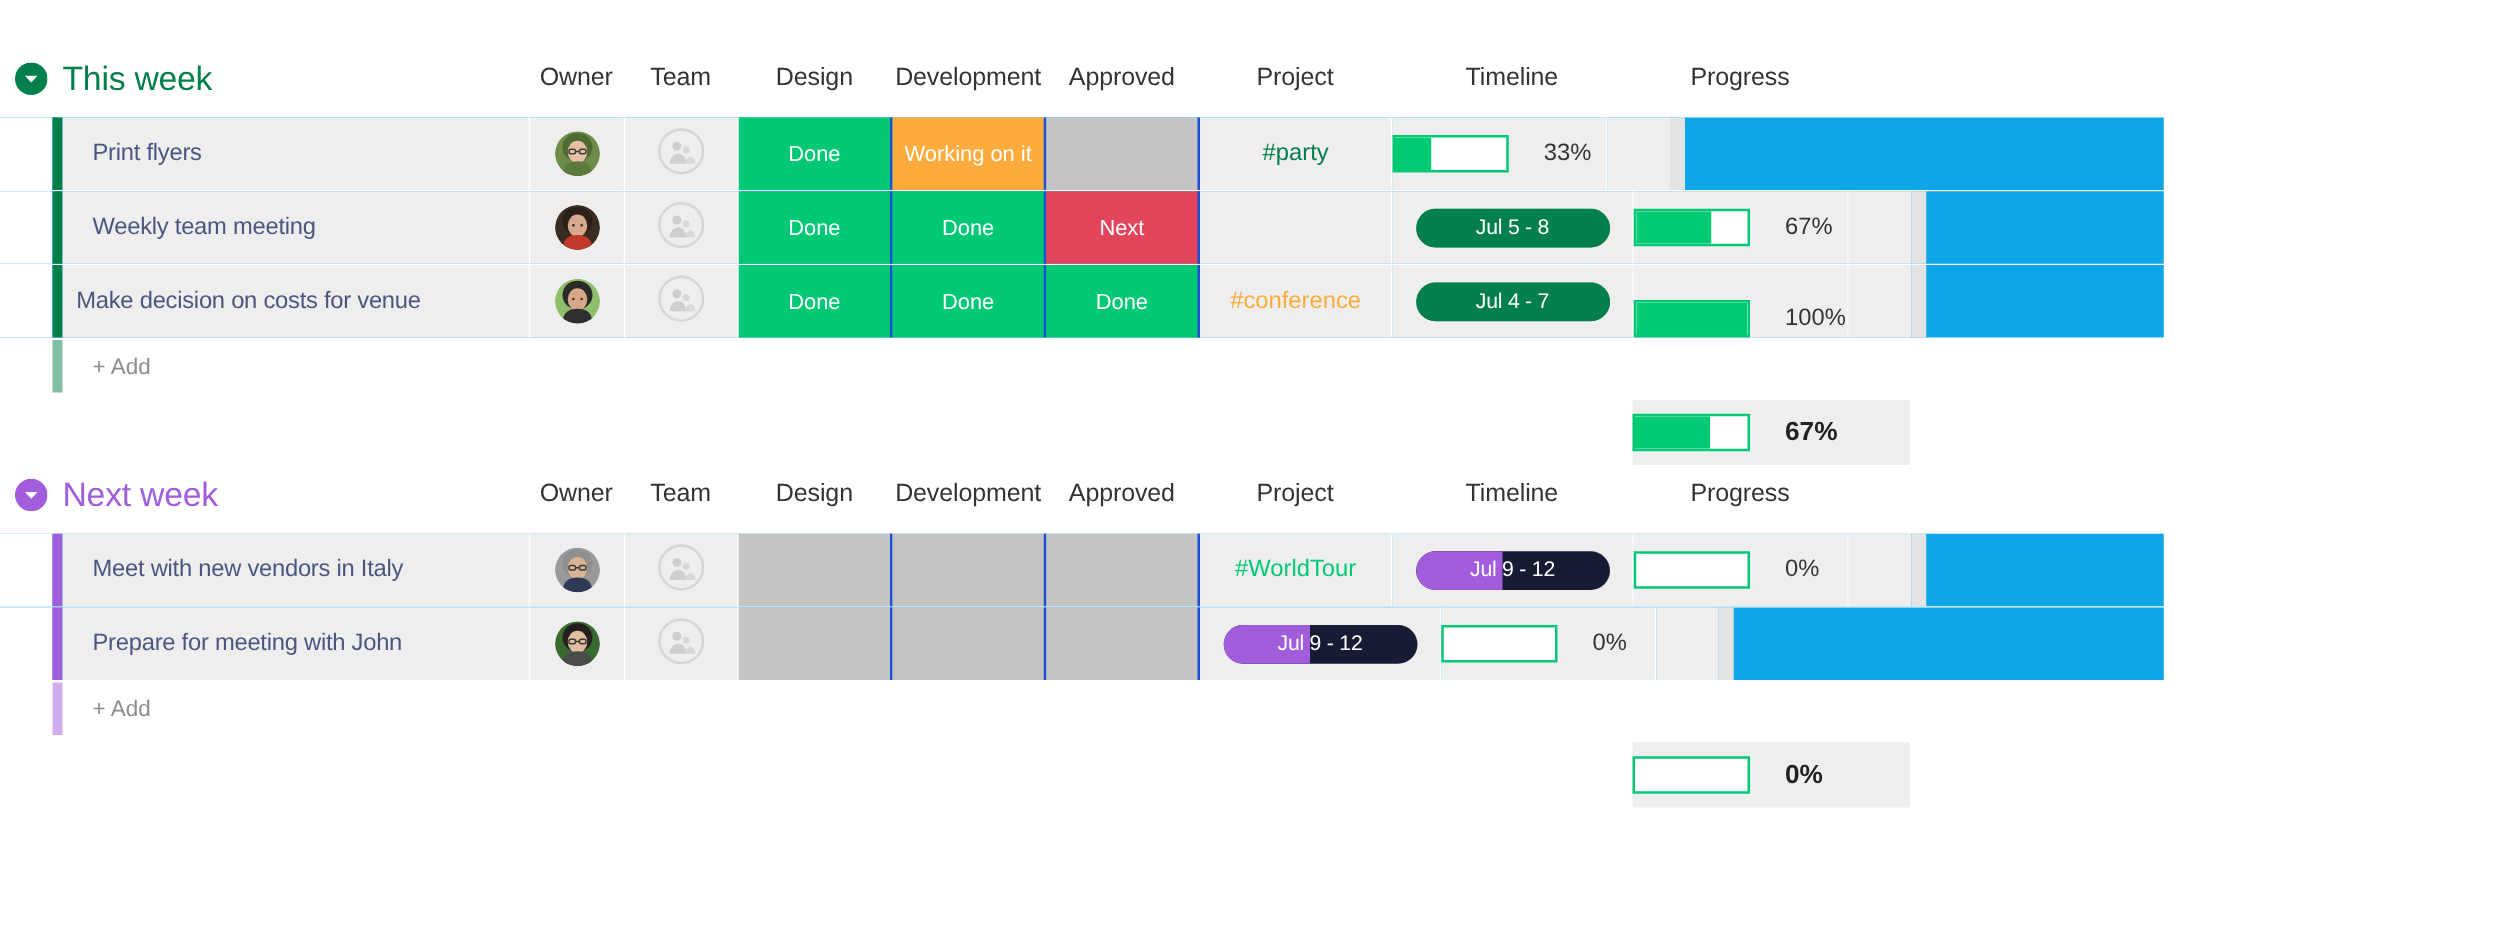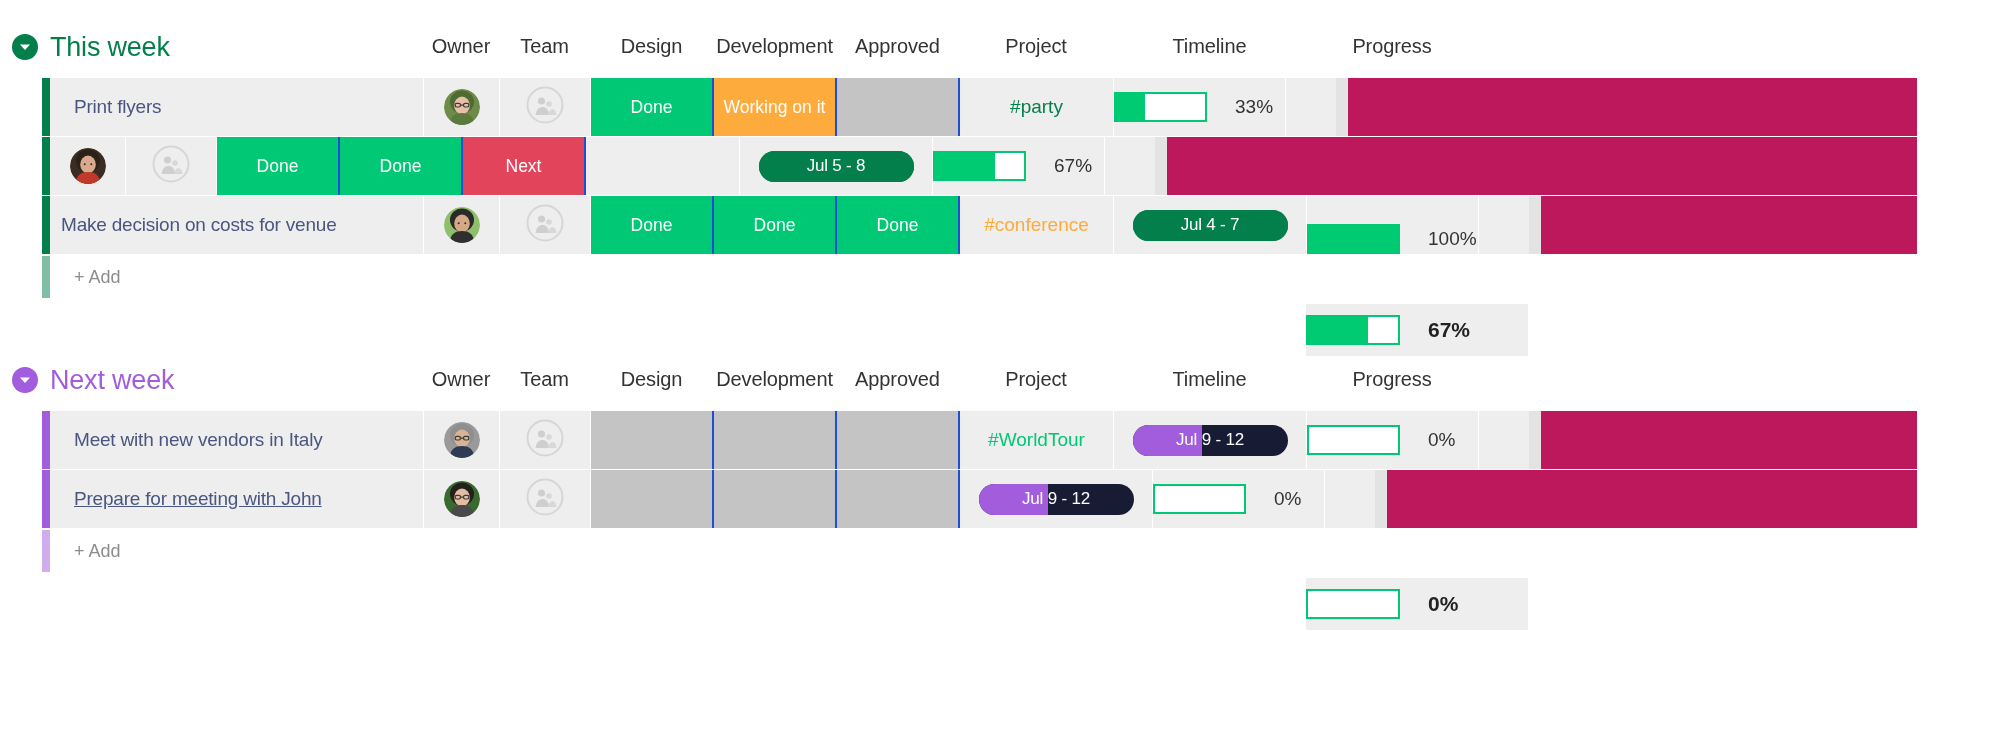--- a/index.html
+++ b/index.html
@@ -6,21 +6,21 @@
   html, body {
     margin: 0; padding: 0;
     width: 1999px; height: 756px;
     background: #ffffff;
     font-family: "Liberation Sans", sans-serif;
     overflow: hidden;
   }
   .board { position: relative; width: 1999px; height: 756px; }
 
   
-  .group { position: absolute; left: 0; width: 1917px; }
+  .group { position: absolute; left: 0; width: 1731px; margin-top: 16px; }
   .group-header-row {
     display: flex; align-items: center; height: 46px;
     padding-left: 12px;
   }
   .collapse-btn {
     width: 26px; height: 26px; border-radius: 50%;
     display: flex; align-items: center; justify-content: center;
     flex: 0 0 26px; margin-right: 12px; cursor: pointer;
   }
   .collapse-btn svg { display:block; }
@@ -34,21 +34,21 @@
   }
   .col-head {
     font-size: 20px; color: #333333; text-align: center;
     letter-spacing: -0.1px;
   }
 
   
   .rows { position: relative; }
   .row {
     display: flex; align-items: stretch; height: 58px;
-    background: #be185d;
+    background: #0ea5e9;
   }
   .row + .row { margin-top: 1px; }
   .colorbar { width: 8px; flex: 0 0 8px; }
   .spacer-left { width: 42px; flex: 0 0 42px; background: #ffffff; }
   .cell {
     background: #eeeeee; border-right: 1px solid #ffffff;
     display: flex; align-items: center; justify-content: center;
     font-size: 18px; color: #333d4f;
   }
   .cell.name {
@@ -184,20 +184,21 @@
               </span>
               <span class="ppct">33%</span>
             </span>
           </div>
           <div class="cell blank-end" style="width:50px;flex:0 0 50px;border-right:none;"></div>
           <div class="cell scrollgutter" style="width:12px;flex:0 0 12px;border-right:none;"></div>
         </div>
         <div class="row">
           <div class="spacer-left"></div>
           <div class="colorbar" style="background:#037f4c"></div>
+          <div class="cell name" style="width:374px;flex:0 0 374px;">Weekly team meeting</div>
           <div class="cell" style="width:76px;flex:0 0 76px;">
             <span class="avatar">
               <svg width="36" height="36" viewBox="0 0 36 36">
     <defs>
                   <clipPath id="c_avatar-woman-curly">
                     <circle cx="18" cy="18" r="18"></circle>
                   </clipPath>
                 </defs>
     <g clip-path="url(#c_avatar-woman-curly)">
       <rect width="36" height="36" fill="#3a2c20"></rect>
@@ -391,21 +392,21 @@
               </span>
               <span class="ppct">0%</span>
             </span>
           </div>
           <div class="cell blank-end" style="width:50px;flex:0 0 50px;border-right:none;"></div>
           <div class="cell scrollgutter" style="width:12px;flex:0 0 12px;border-right:none;"></div>
         </div>
         <div class="row">
           <div class="spacer-left"></div>
           <div class="colorbar" style="background:#a25ddc"></div>
-          <div class="cell name" style="width:374px;flex:0 0 374px;text-decoration:underline;">Prepare for meeting with John</div>
+          <div class="cell name" style="width:374px;flex:0 0 374px;">Prepare for meeting with John</div>
           <div class="cell" style="width:76px;flex:0 0 76px;">
             <span class="avatar">
               <svg width="36" height="36" viewBox="0 0 36 36">
     <defs>
                   <clipPath id="c_avatar-woman-dark">
                     <circle cx="18" cy="18" r="18"></circle>
                   </clipPath>
                 </defs>
     <g clip-path="url(#c_avatar-woman-dark)">
       <rect width="36" height="36" fill="#3a6b2e"></rect>

